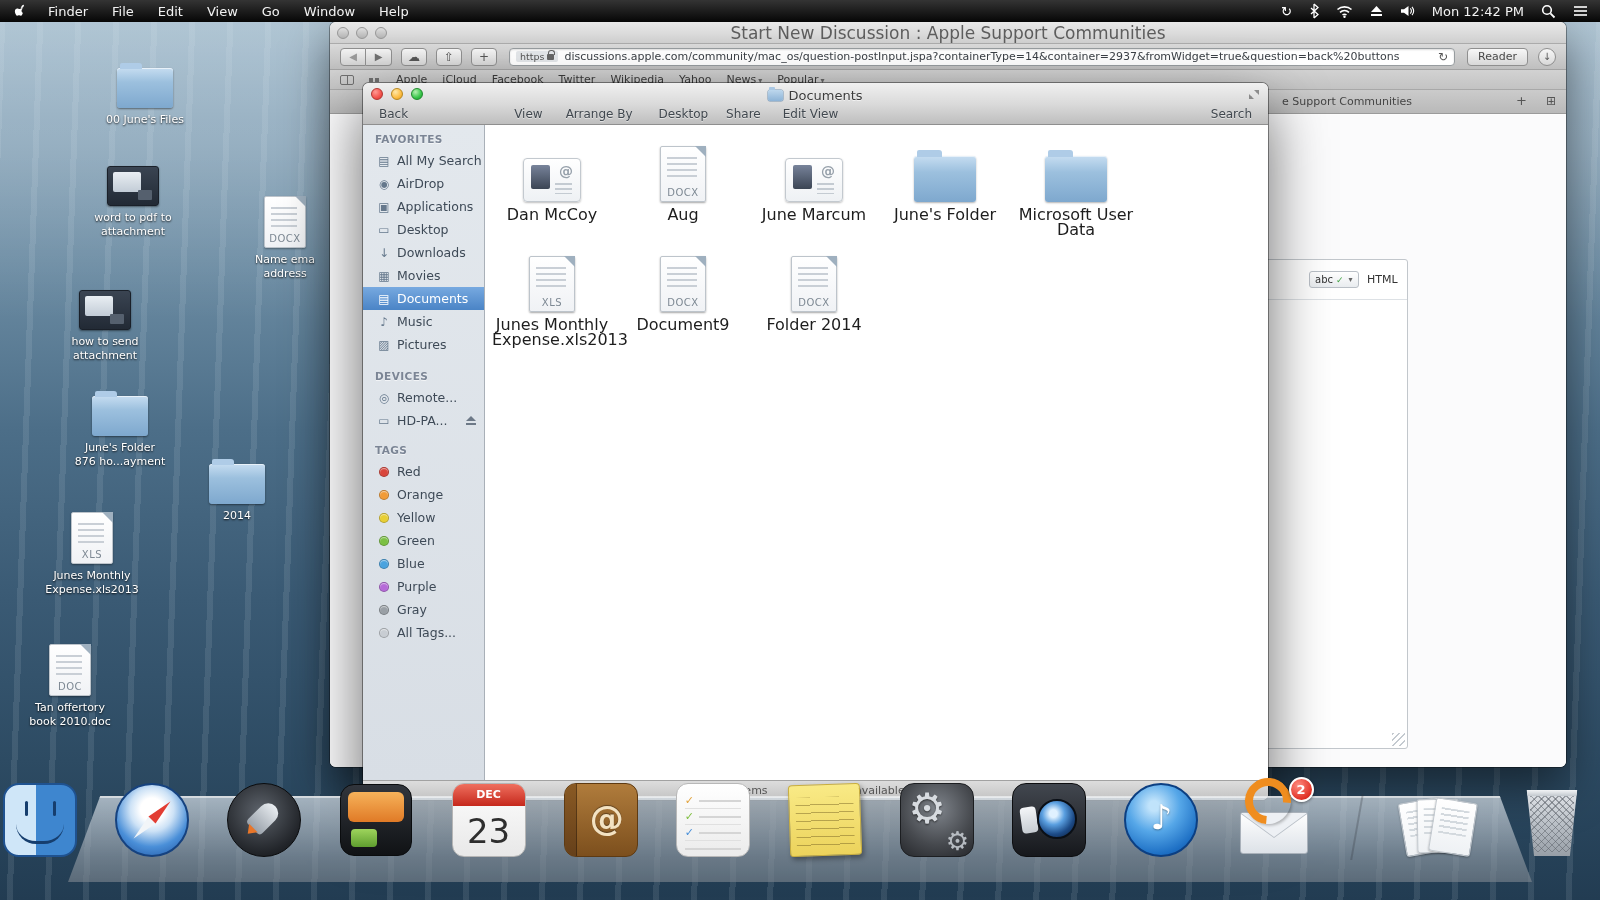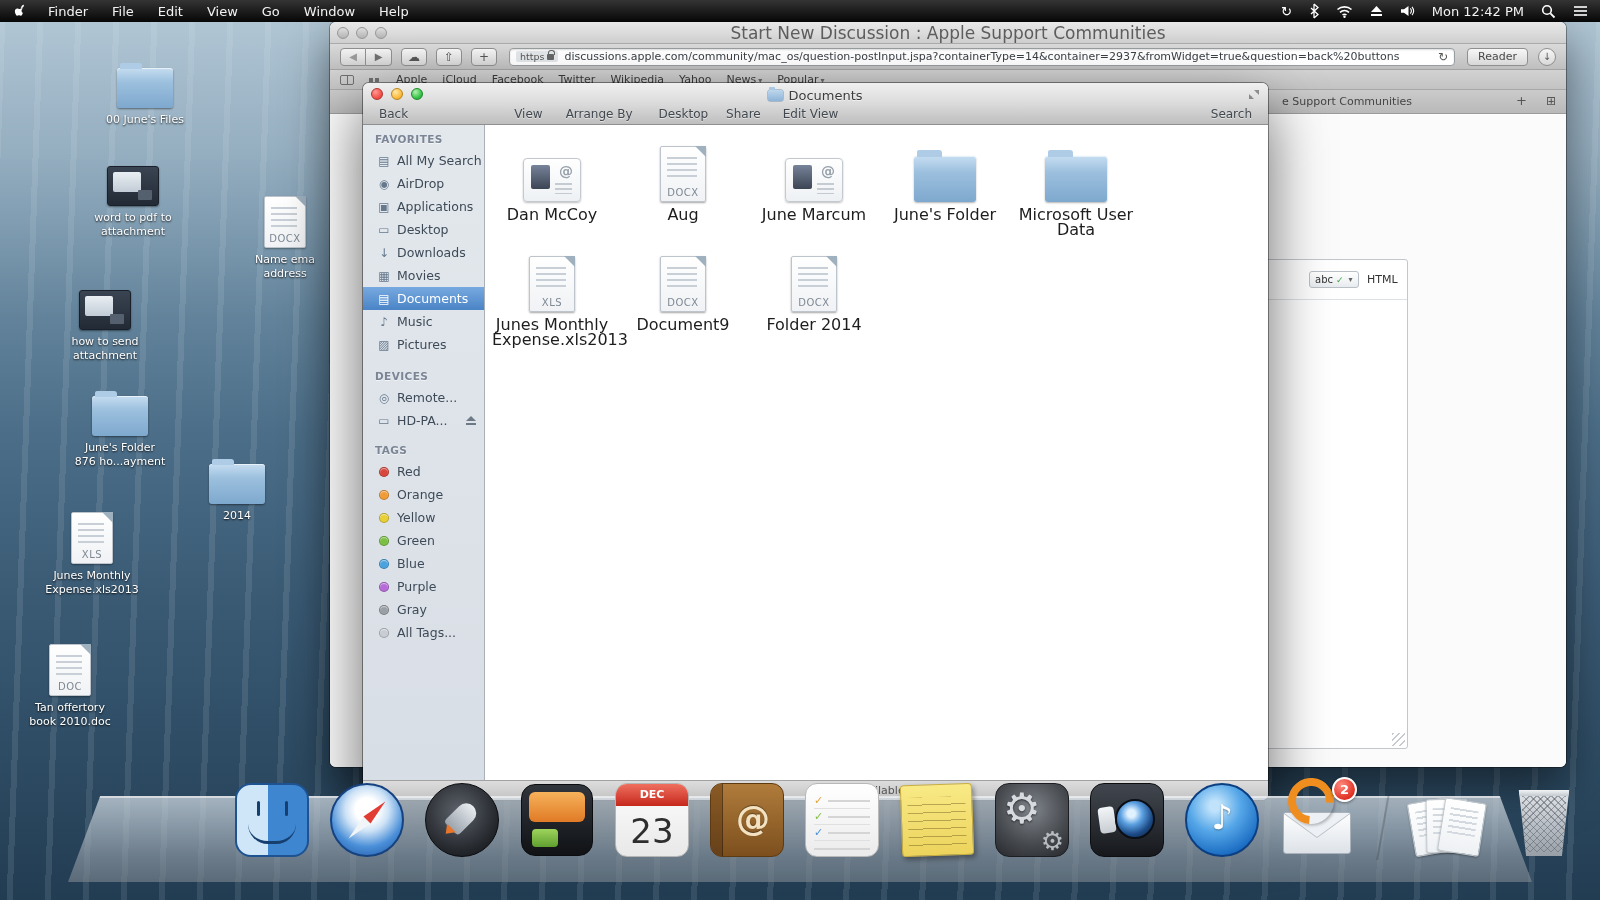--- a/index.html
+++ b/index.html
@@ -127,21 +127,21 @@
   .dicon{position:absolute;width:96px;text-align:center;z-index:5}
   .dic-wrap{height:52px;display:flex;align-items:flex-end;justify-content:center;margin-bottom:5px}
   .dlabel span{display:block;font-size:11px;color:#fff;text-shadow:0 1px 2px rgba(0,0,0,.9);line-height:14px}
   .dlabel span:empty{display:none}
   
   #dock{position:absolute;left:0;right:0;bottom:0;height:120px;z-index:50}
   .shelf{position:absolute;left:68px;right:68px;bottom:18px;height:86px;
     background:linear-gradient(rgba(212,221,229,.72),rgba(150,160,170,.62) 70%,rgba(120,130,140,.66));
     clip-path:polygon(2.2% 0,97.8% 0,100% 100%,0 100%);border-top:1px solid rgba(255,255,255,.75);
     box-shadow:inset 0 1px 0 rgba(255,255,255,.5)}
-  .dock-items{position:absolute;left:0;right:16px;bottom:40px;display:flex;justify-content:flex-end;align-items:flex-end;gap:15px}
+  .dock-items{position:absolute;left:0;right:8px;bottom:40px;display:flex;justify-content:space-between;align-items:flex-end;gap:15px}
   .dk{width:80px;height:80px;position:relative;flex:0 0 auto}
   .dk-sep{width:2px;height:66px;background:rgba(50,55,60,.28);transform:skewX(-10deg);margin:0 10px;flex:0 0 auto}
   .i-finder{position:absolute;inset:3px;border-radius:16px;background:linear-gradient(90deg,#cfe6f8 0 45%,#3e86cf 45%);border:2px solid #1f5290;overflow:hidden}
   .i-finder .eye{position:absolute;top:16px;width:3px;height:15px;border-radius:2px;background:#163e6e}
   .i-finder .e1{left:20px}.i-finder .e2{left:48px}
   .i-finder .smile{position:absolute;left:11px;right:11px;bottom:11px;height:20px;border-bottom:3px solid #163e6e;border-radius:0 0 34px 34px}
   .i-safari{position:absolute;inset:3px;border-radius:50%;border:2px solid #16427f;
     background:radial-gradient(circle at 50% 35%,#ffffff 0 20%,#cde2f6 38%,#4a8fd8 65%,#1b4f9e 100%)}
   .needle{position:absolute;left:50%;top:50%;width:52px;height:0;transform:translate(-50%,0) rotate(-45deg)}
   .needle::before{content:"";position:absolute;right:50%;top:-5px;border-top:5px solid transparent;border-bottom:5px solid transparent;border-right:26px solid #f2f5f8}

